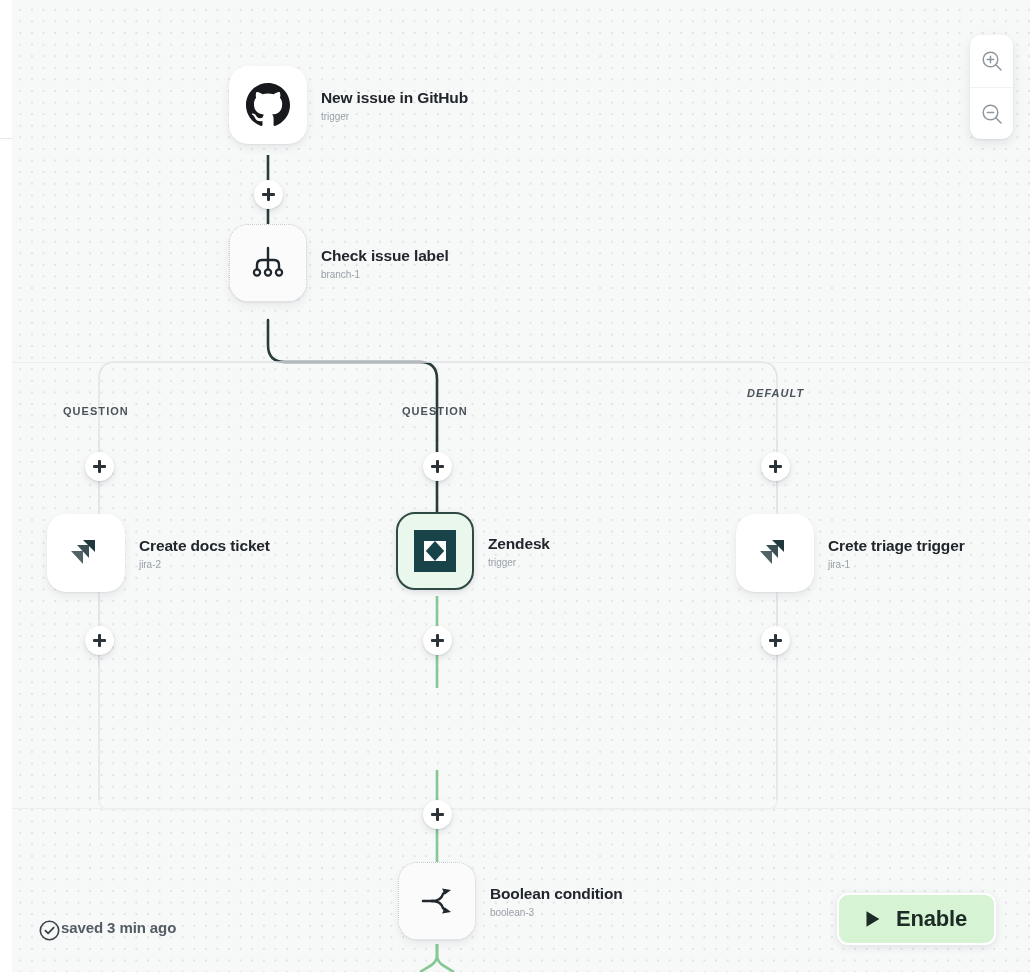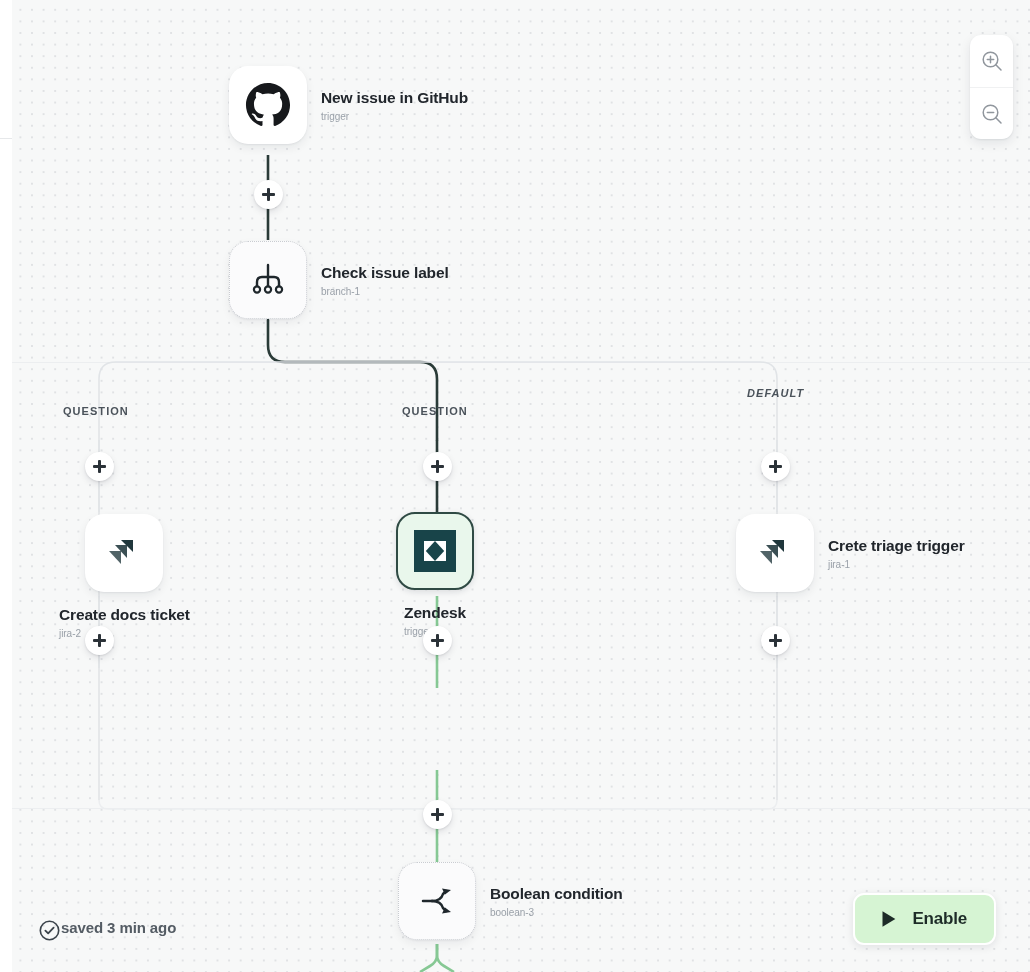--- a/index.html
+++ b/index.html
@@ -194,21 +194,21 @@
     background: #d6f4d3;
     border: 2.5px solid #ffffff;
     box-shadow: 0 2px 8px rgba(16,24,40,.10);
     display: flex;
     align-items: center;
     gap: 13px;
     cursor: pointer;
     z-index: 9;
   }
   #enable-button .enable-label {
-    font-size: 17px;
+    font-size: 22px;
     font-weight: 700;
     color: #1d2b27;
     letter-spacing: -.2px;
   }
 </style>
 </head>
 <body>
 
 <div id="canvas-root">
 
@@ -249,21 +249,21 @@
       </svg>
     </div>
     <div class="node-text">
       <div class="node-title">New issue in GitHub</div>
       <div class="node-sub">trigger</div>
     </div>
   </div>
 
   <div class="plus-btn" style="left:254px; top:180px;"></div>
 
-  <div class="node" style="left:229px; top:241px;">
+  <div class="node" style="left:229px; top:224px;">
     <div class="node-tile dotted">
       <svg width="44" height="44" viewBox="0 0 44 44">
         <g stroke="#1f272c" stroke-width="2.4" fill="none" stroke-linecap="round">
           <path d="M22,7 L22,28"></path>
           <path d="M11,28 L11,24 Q11,19 16,19 L28,19 Q33,19 33,24 L33,28"></path>
         </g>
         <circle cx="11" cy="31.5" r="3.1" fill="none" stroke="#1f272c" stroke-width="2.2"></circle>
         <circle cx="22" cy="31.5" r="3.1" fill="none" stroke="#1f272c" stroke-width="2.2"></circle>
         <circle cx="33" cy="31.5" r="3.1" fill="none" stroke="#1f272c" stroke-width="2.2"></circle>
       </svg>
@@ -275,37 +275,37 @@
   </div>
 
   <div class="branch-label" style="left:63px; top:405px;">QUESTION</div>
   <div class="branch-label" style="left:402px; top:405px;">QUESTION</div>
   <div class="branch-label" style="left:747px; top:387px;font-style:italic;">DEFAULT</div>
 
   <div class="plus-btn" style="left:85px;  top:452px;"></div>
   <div class="plus-btn" style="left:423px; top:452px;"></div>
   <div class="plus-btn" style="left:761px; top:452px;"></div>
 
-  <div class="node" style="left:59px; top:514px;flex-direction:column;">
+  <div class="node" style="left:47px; top:514px;">
     <div class="node-tile">
       <svg width="42" height="42" viewBox="0 0 42 42">
         <g fill="#20373c">
           <path d="M30,8 L30,20 L18,8 Z"></path>
           <path d="M24,13 L24,26 L12,13 Z" opacity=".88"></path>
           <path d="M18,19 L18,32 L6,19 Z" opacity=".78"></path>
         </g>
       </svg>
     </div>
     <div class="node-text">
       <div class="node-title">Create docs ticket</div>
       <div class="node-sub">jira-2</div>
     </div>
   </div>
 
-  <div class="node" style="left:396px; top:512px;flex-direction:column;">
+  <div class="node" style="left:396px; top:512px;">
     <div class="node-tile selected">
       <svg width="44" height="44" viewBox="0 0 44 44">
         <rect x="1" y="1" width="42" height="42" fill="#184449"></rect>
         <path d="M11,12 L22,12 L11,24 Z" fill="#ffffff"></path>
         <path d="M22,12 L33,12 L33,24 Z" fill="#ffffff"></path>
         <path d="M11,20 L22,32 L11,32 Z" fill="#ffffff"></path>
         <path d="M22,32 L33,20 L33,32 Z" fill="#ffffff"></path>
       </svg>
     </div>
     <div class="node-text">

